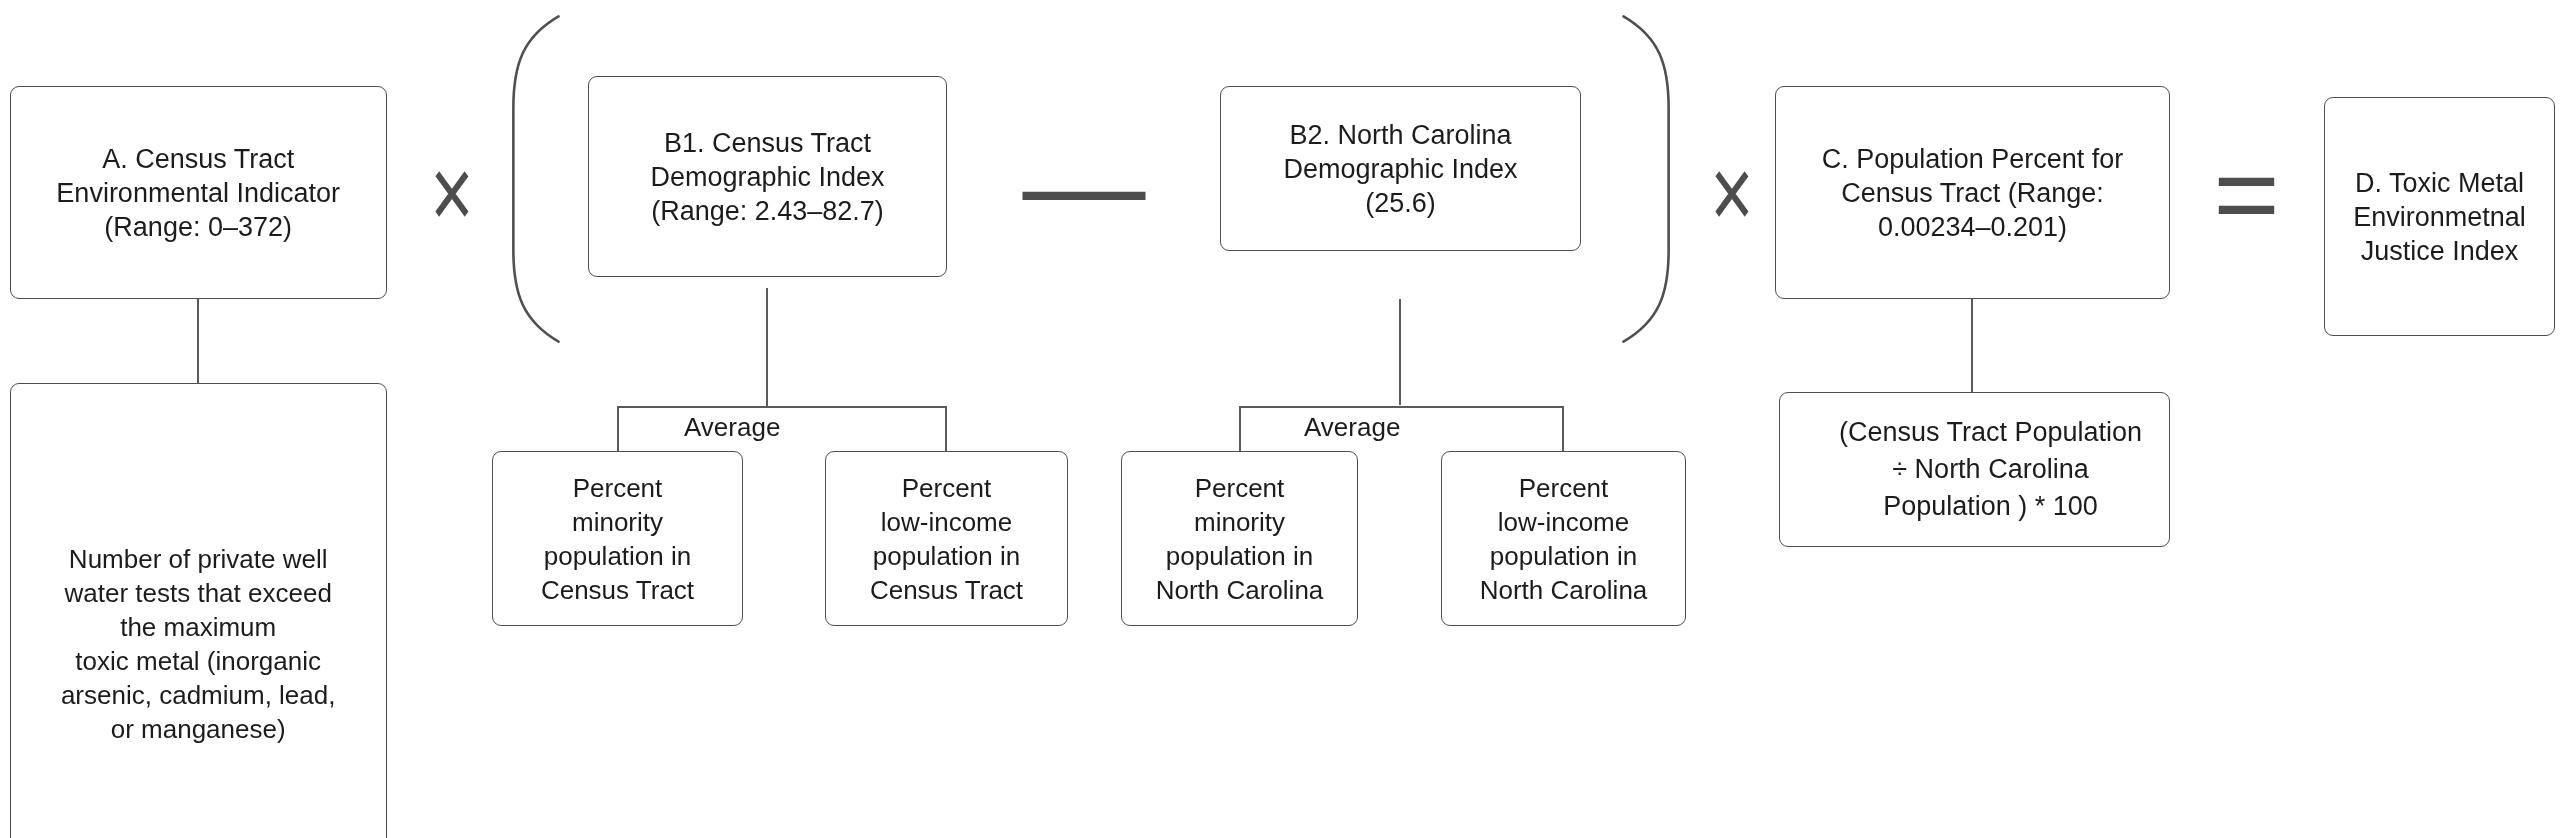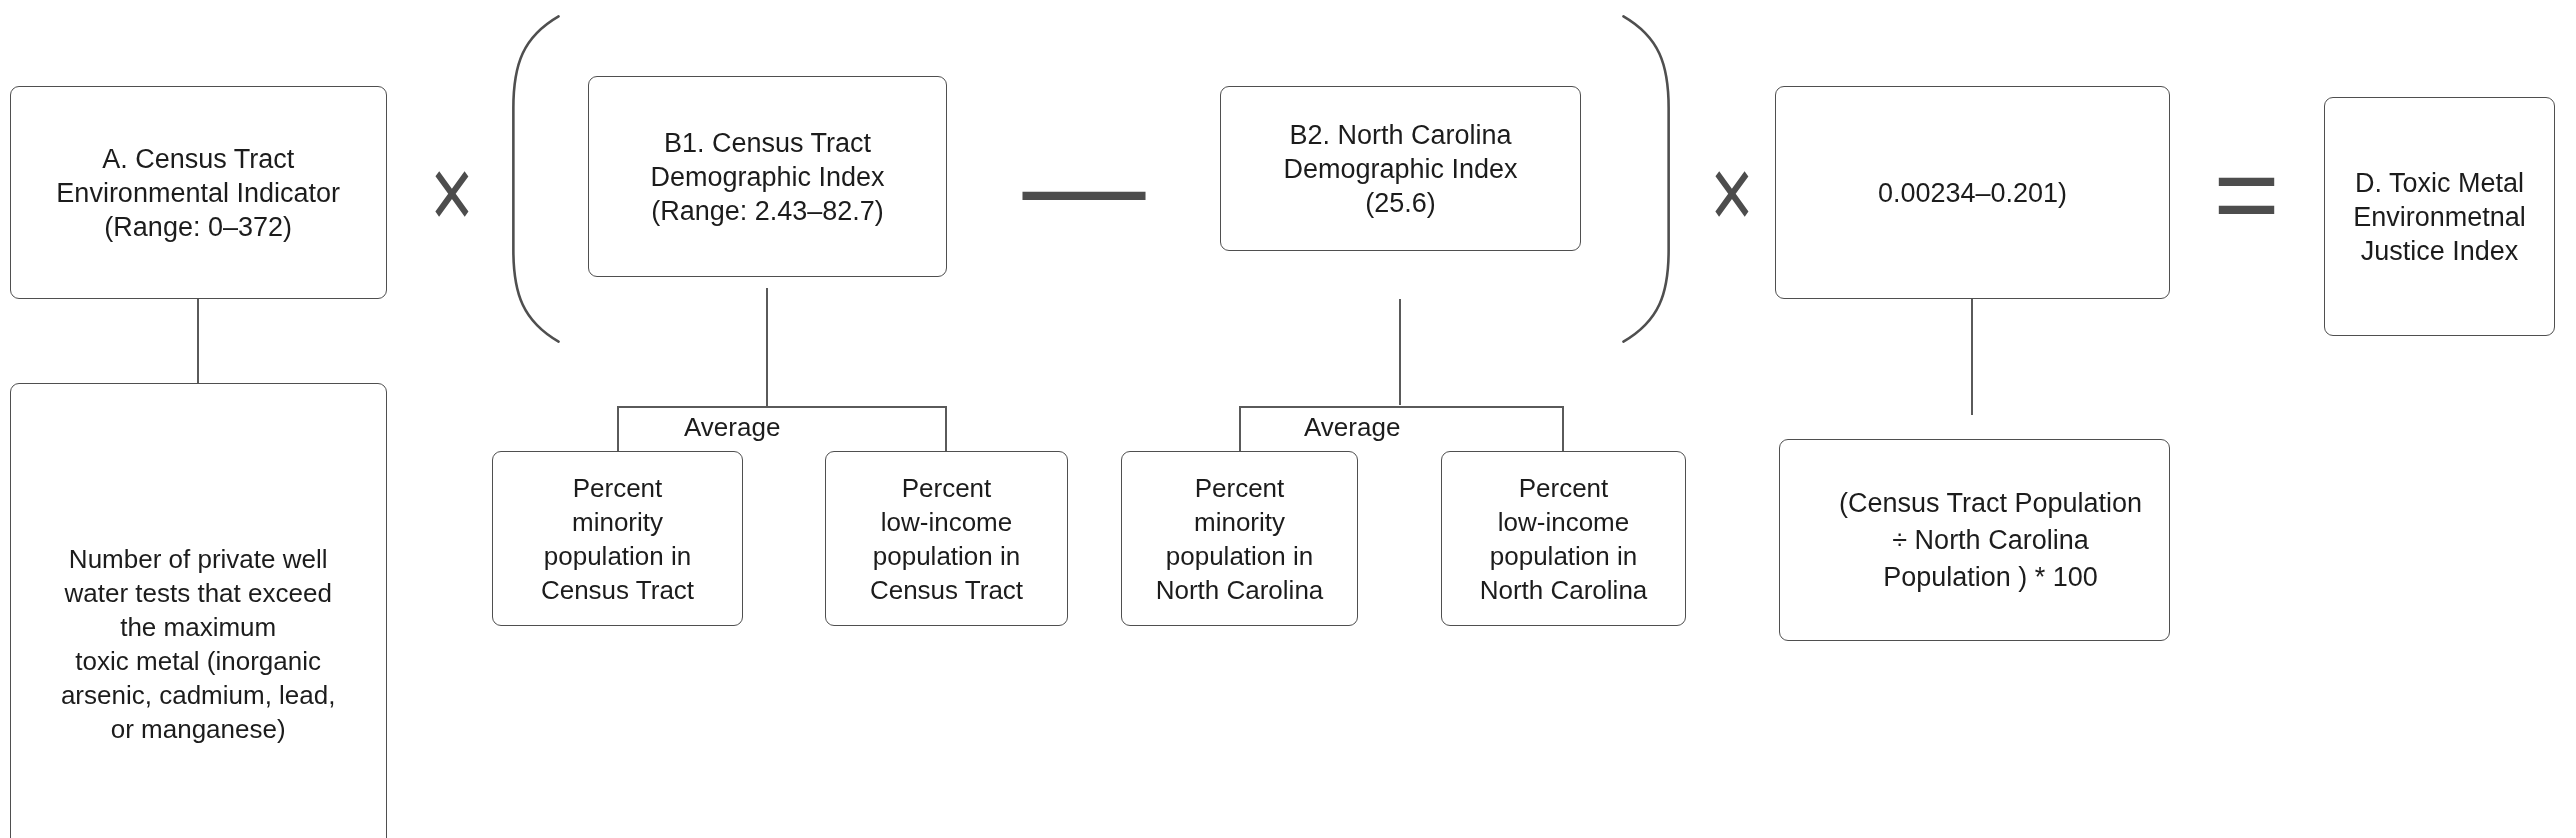--- a/index.html
+++ b/index.html
@@ -67,20 +67,22 @@
 
   <svg class="paren" style="left:1617px;top:9.7px;" width="71" height="338" viewBox="0 0 110 520">
     <path d="M 10,8 C 65,40 80,82 80,150 L 80,370 C 80,438 65,480 10,512"></path>
   </svg>
 
   <div class="op op-x" style="left:1696px;top:156px;width:71px;height:75px;">
     <span class="glyph">×</span>
   </div>
 
   <div class="node f-main" style="left:1775px;top:86px;width:395px;height:213px;">
+    <span class="ln">C. Population Percent for</span>
+    <span class="ln">Census Tract (Range:</span>
     <span class="ln">0.00234–0.201)</span>
   </div>
 
   <div class="op op-eq" style="left:2198px;top:146px;width:97px;height:94px;">
     <span class="glyph">=</span>
   </div>
 
   <div class="node f-main" style="left:2324px;top:97px;width:231px;height:239px;">
     <span class="ln">D. Toxic Metal</span>
     <span class="ln">Environmetnal</span>
@@ -132,20 +134,20 @@
     <span class="ln">North Carolina</span>
   </div>
 
   <div class="node f-child" style="left:1441px;top:451px;width:245px;height:175px;">
     <span class="ln">Percent</span>
     <span class="ln">low-income</span>
     <span class="ln">population in</span>
     <span class="ln">North Carolina</span>
   </div>
 
-  <div class="node f-cdetail" style="left:1779px;top:439px;width:391px;height:202px;padding-left:32px;">
+  <div class="node f-cdetail" style="left:1779px;top:392px;width:391px;height:155px;padding-left:32px;">
     <span class="ln">(Census Tract Population</span>
     <span class="ln">÷ North Carolina</span>
     <span class="ln">Population ) * 100</span>
   </div>
 
 </div>
 
 
 </body></html>

